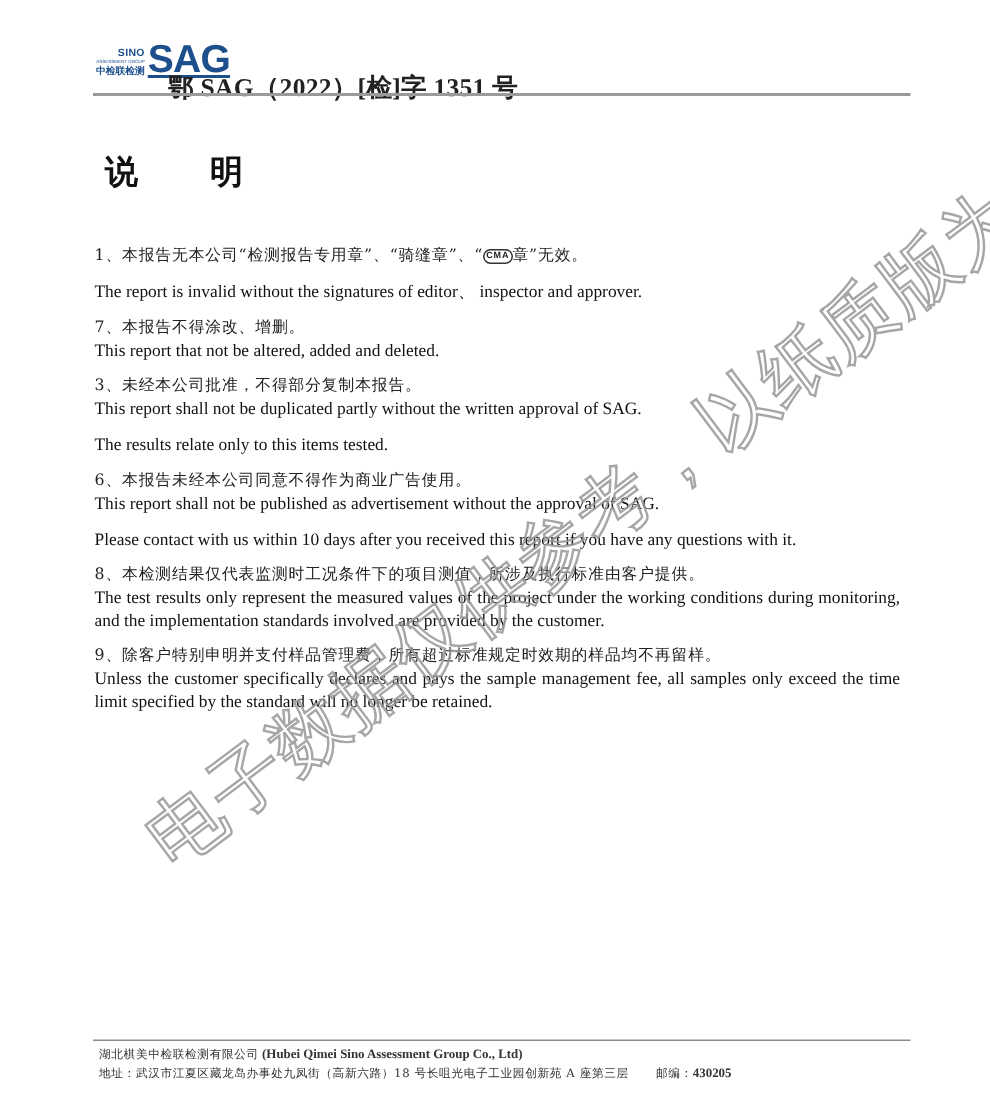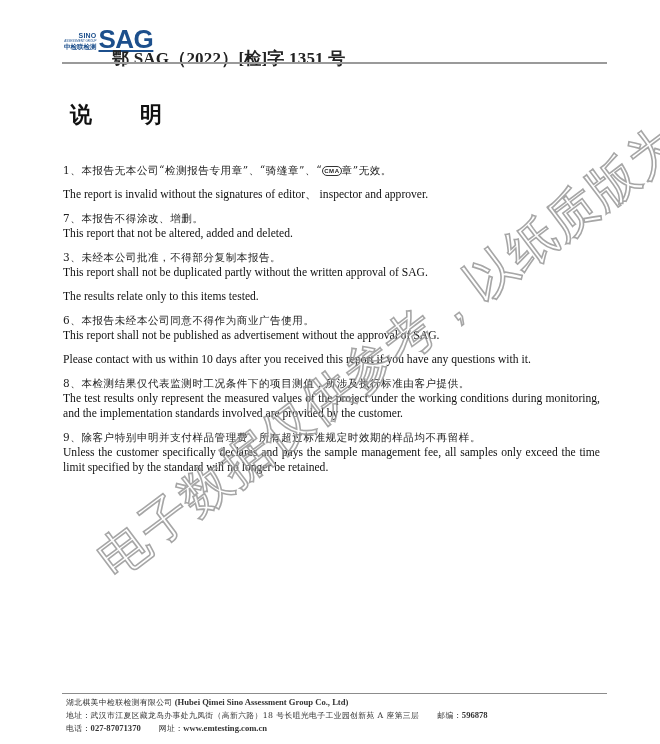--- a/index.html
+++ b/index.html
@@ -233,20 +233,17 @@
 
   <div class="watermark">电子数据仅供参考，以纸质版为准</div>
 
   <div class="footer-rule"></div>
   <div class="footer">
     <div class="line">
       <span class="cn">湖北棋美中检联检测有限公司</span>
       <span class="en">(Hubei Qimei Sino Assessment Group Co., Ltd)</span>
     </div>
     <div class="line">
-      <span class="cn">地址：</span><span class="cn">武汉市江夏区藏龙岛办事处九凤街（高新六路）18 号长咀光电子工业园创新苑 A 座第三层</span><span class="gap"></span><span class="cn">邮编：</span><span class="en">596878</span>
-    </div>
-    <div class="line">
-      <span class="cn">电话：</span><span class="en">027-87071370</span><span class="gap"></span><span class="cn">网址：</span><span class="en">www.emtesting.com.cn</span>
+      <span class="cn">地址：</span><span class="cn">武汉市江夏区藏龙岛办事处九凤街（高新六路）18 号长咀光电子工业园创新苑 A 座第三层</span><span class="gap"></span><span class="cn">邮编：</span><span class="en">430205</span>
     </div>
   </div>
 
 </div>
 
 </body></html>

